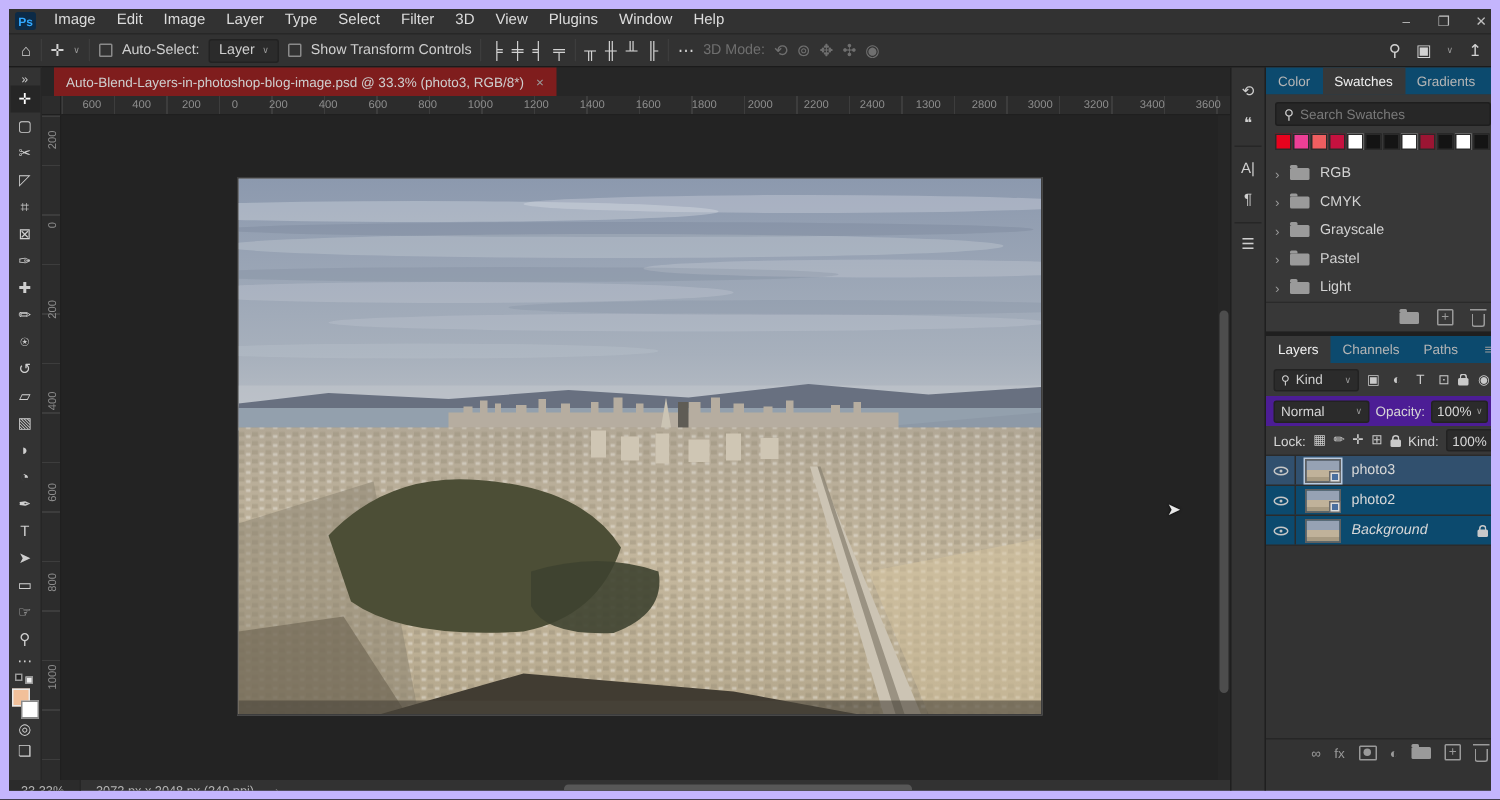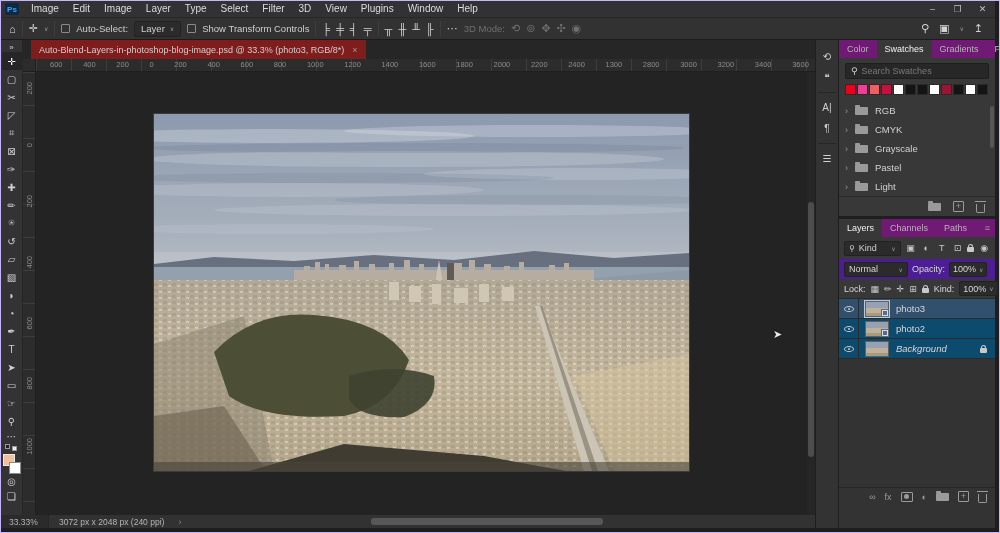--- a/index.html
+++ b/index.html
@@ -1,17 +1,17 @@
 <!DOCTYPE html>
 <html><head>
 <meta charset="utf-8">
 <style>
   * { margin:0; padding:0; box-sizing:border-box; }
   body { background:#111; font-family:"Liberation Sans","DejaVu Sans",sans-serif; }
-  .screen{position:relative;width:1000px;height:533px;background:#1e1e1e;border:1px solid #c4b5fd;
+  .screen{position:relative;width:1000px;height:533px;background:#1e1e1e;border:6px solid #c4b5fd;
     overflow:hidden;font-family:"Liberation Sans","DejaVu Sans",sans-serif;color:#d6d6d6;padding-left:9px;}
   
   .menubar{position:absolute;left:0;top:0;width:994px;height:16px;background:#323232;
     display:flex;align-items:center;font-size:10px;padding-left:4px;}
   .ps-logo{width:14px;height:12px;background:#0c2a46;color:#31a8ff;font-size:8px;font-weight:bold;
     display:flex;align-items:center;justify-content:center;border-radius:2px;margin-right:5px;}
   .menu-item{padding:0 7px;line-height:16px;color:#dcdcdc;cursor:default;}
   .win-controls{margin-left:auto;display:flex;}
   .win-btn{width:25px;text-align:center;font-size:9px;color:#c0c0c0;line-height:16px;}
   
@@ -61,21 +61,21 @@
   .cursor{position:absolute;left:750px;top:288px;font-size:11px;color:#e8e8e8;text-shadow:0 0 2px #000;}
   
   .strip{position:absolute;left:814px;top:39px;width:24px;height:488px;background:#333;
     border-left:1px solid #1f1f1f;border-right:1px solid #1f1f1f;display:flex;flex-direction:column;
     align-items:center;padding-top:6px;gap:0;}
   .strip-ic{width:22px;height:21px;display:flex;align-items:center;justify-content:center;
     font-size:10px;color:#cfcfcf;}
   .strip-div{width:18px;height:1px;background:#262626;margin:4px 0;}
   
   .dock{position:absolute;left:838px;top:39px;width:156px;height:488px;background:#333;}
-  .ptabs{display:flex;background:#701a75;height:18px;font-size:9px;align-items:stretch;}
+  .ptabs{display:flex;background:#0c4a6e;height:18px;font-size:9px;align-items:stretch;}
   .ptab{padding:0 8px;display:flex;align-items:center;color:#b5b5b5;}
   .ptab.active{background:#383838;color:#f0f0f0;}
   .ptab-menu{margin-left:auto;color:#9a9a9a;font-size:9px;display:flex;align-items:center;padding-right:5px;}
   .swatches-body{background:#383838;padding:5px 6px 0 6px;position:relative;}
   .searchbox{display:flex;align-items:center;gap:4px;background:#272727;border:1px solid #1e1e1e;
     border-radius:2px;height:16px;padding:0 5px;margin-bottom:5px;}
   .searchbox input{background:transparent;border:none;outline:none;color:#bdbdbd;font-size:9px;width:110px;
     font-family:"Liberation Sans","DejaVu Sans",sans-serif;}
   .searchbox input::placeholder{color:#7a7a7a;}
   .swrow{display:flex;gap:1px;margin-bottom:6px;}

